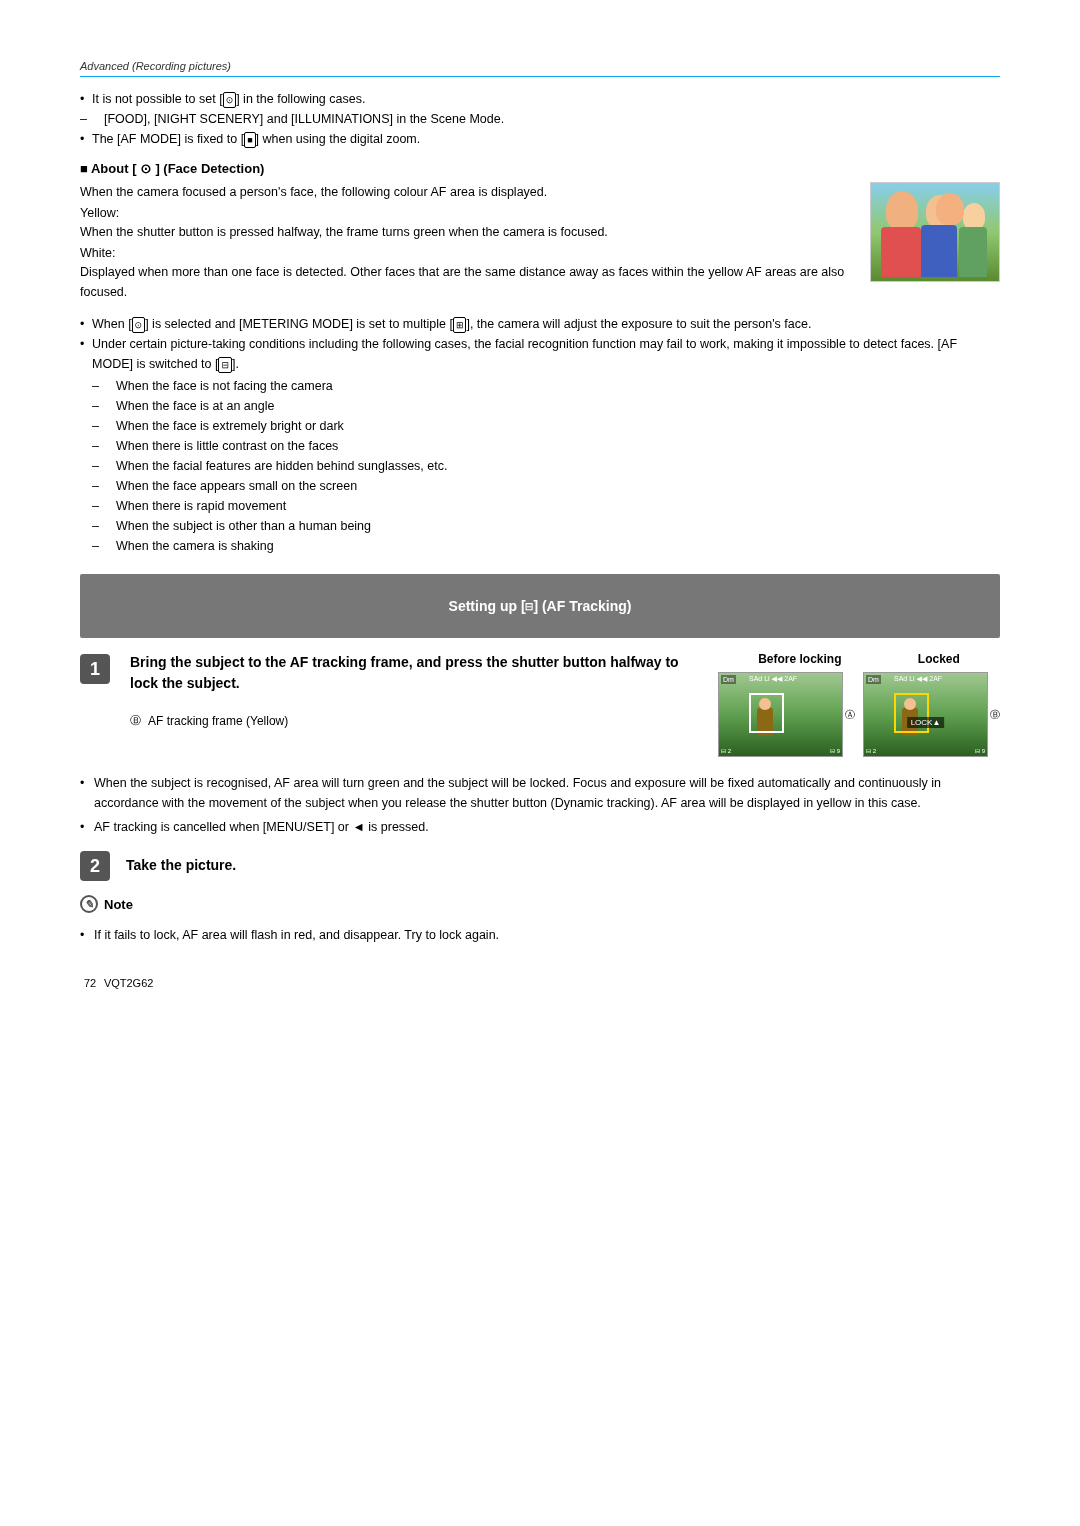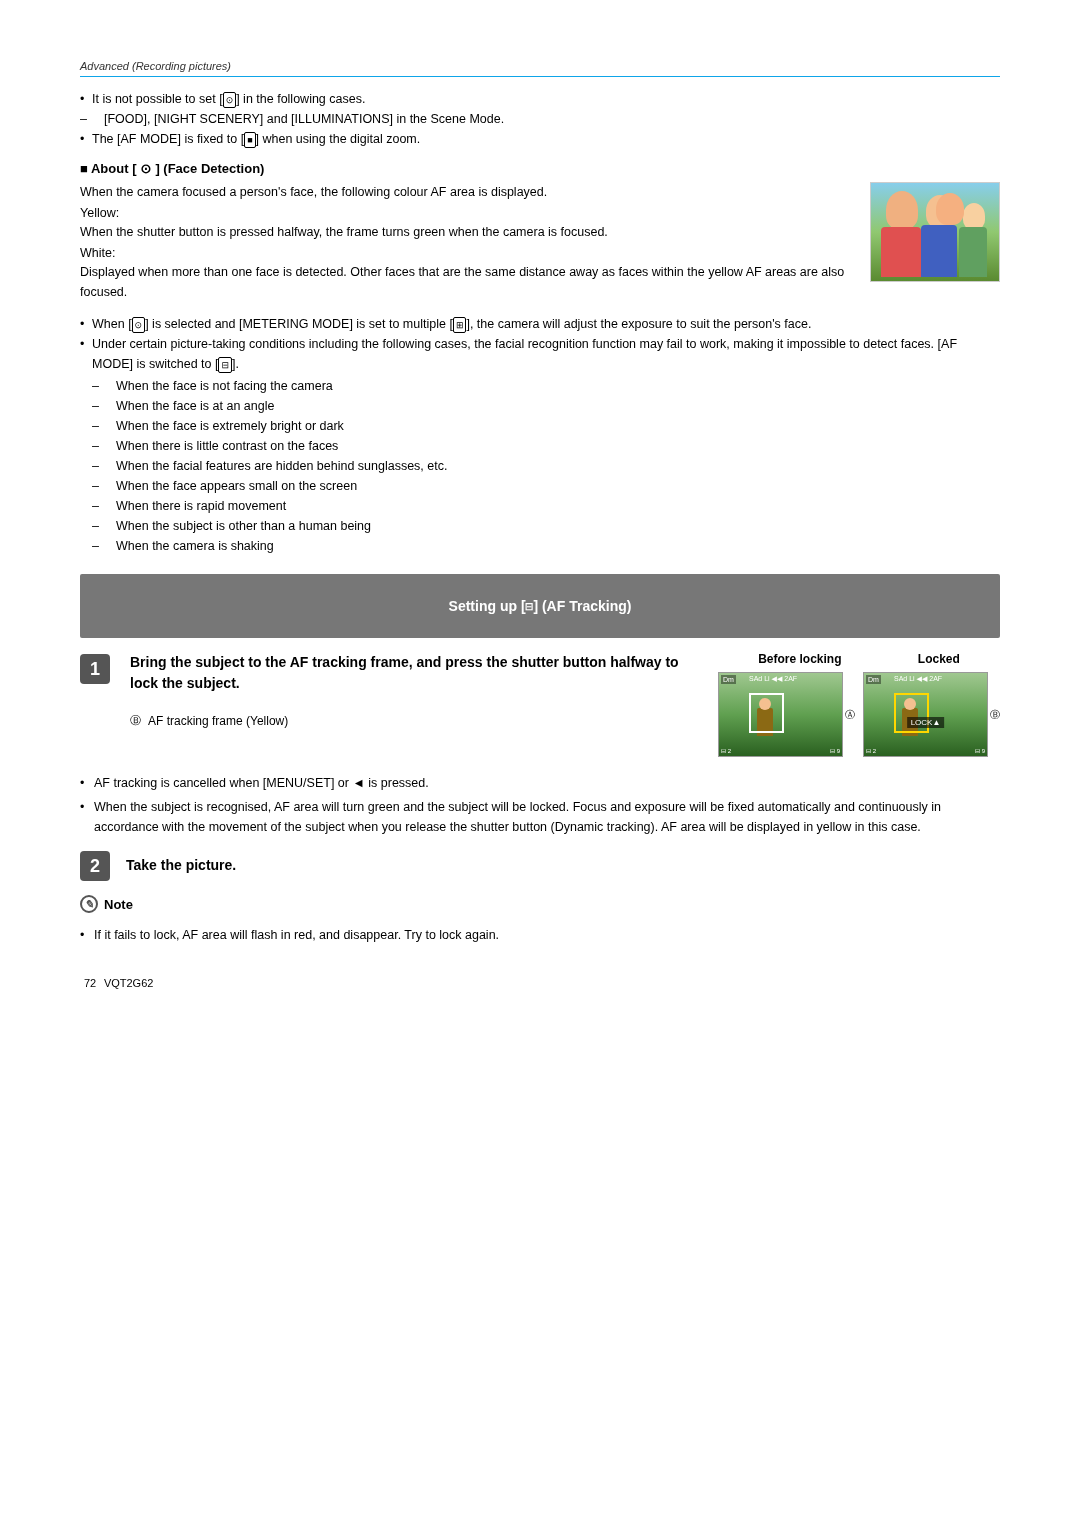--- a/index.html
+++ b/index.html
@@ -360,22 +360,22 @@
           <div style="position:absolute;bottom:2px;left:2px;font-size:6px;color:#fff;">⊟ 2</div>
           <div style="position:absolute;bottom:2px;right:2px;font-size:6px;color:#fff;">⊟ 9</div>
         </div>
         <div class="circle-label">Ⓑ</div>
       </div>
     </div>
   </div>
 </div>
 
 <ul class="notes-bullets">
+  <li>When the subject is recognised, AF area will turn green and the subject will be locked. Focus and exposure will be fixed automatically and continuously in accordance with the movement of the subject when you release the shutter button (Dynamic tracking). AF area will be displayed in yellow in this case.</li>
   <li>AF tracking is cancelled when [MENU/SET] or ◄ is pressed.</li>
-  <li>When the subject is recognised, AF area will turn green and the subject will be locked. Focus and exposure will be fixed automatically and continuously in accordance with the movement of the subject when you release the shutter button (Dynamic tracking). AF area will be displayed in yellow in this case.</li>
 </ul>
 
 <div class="step2-row">
   <div class="step-number">2</div>
   <div class="step-title" style="margin-bottom:0;">Take the picture.</div>
 </div>
 
 <div class="note-section">
   <div class="note-heading">
     <div class="note-icon">✎</div>

